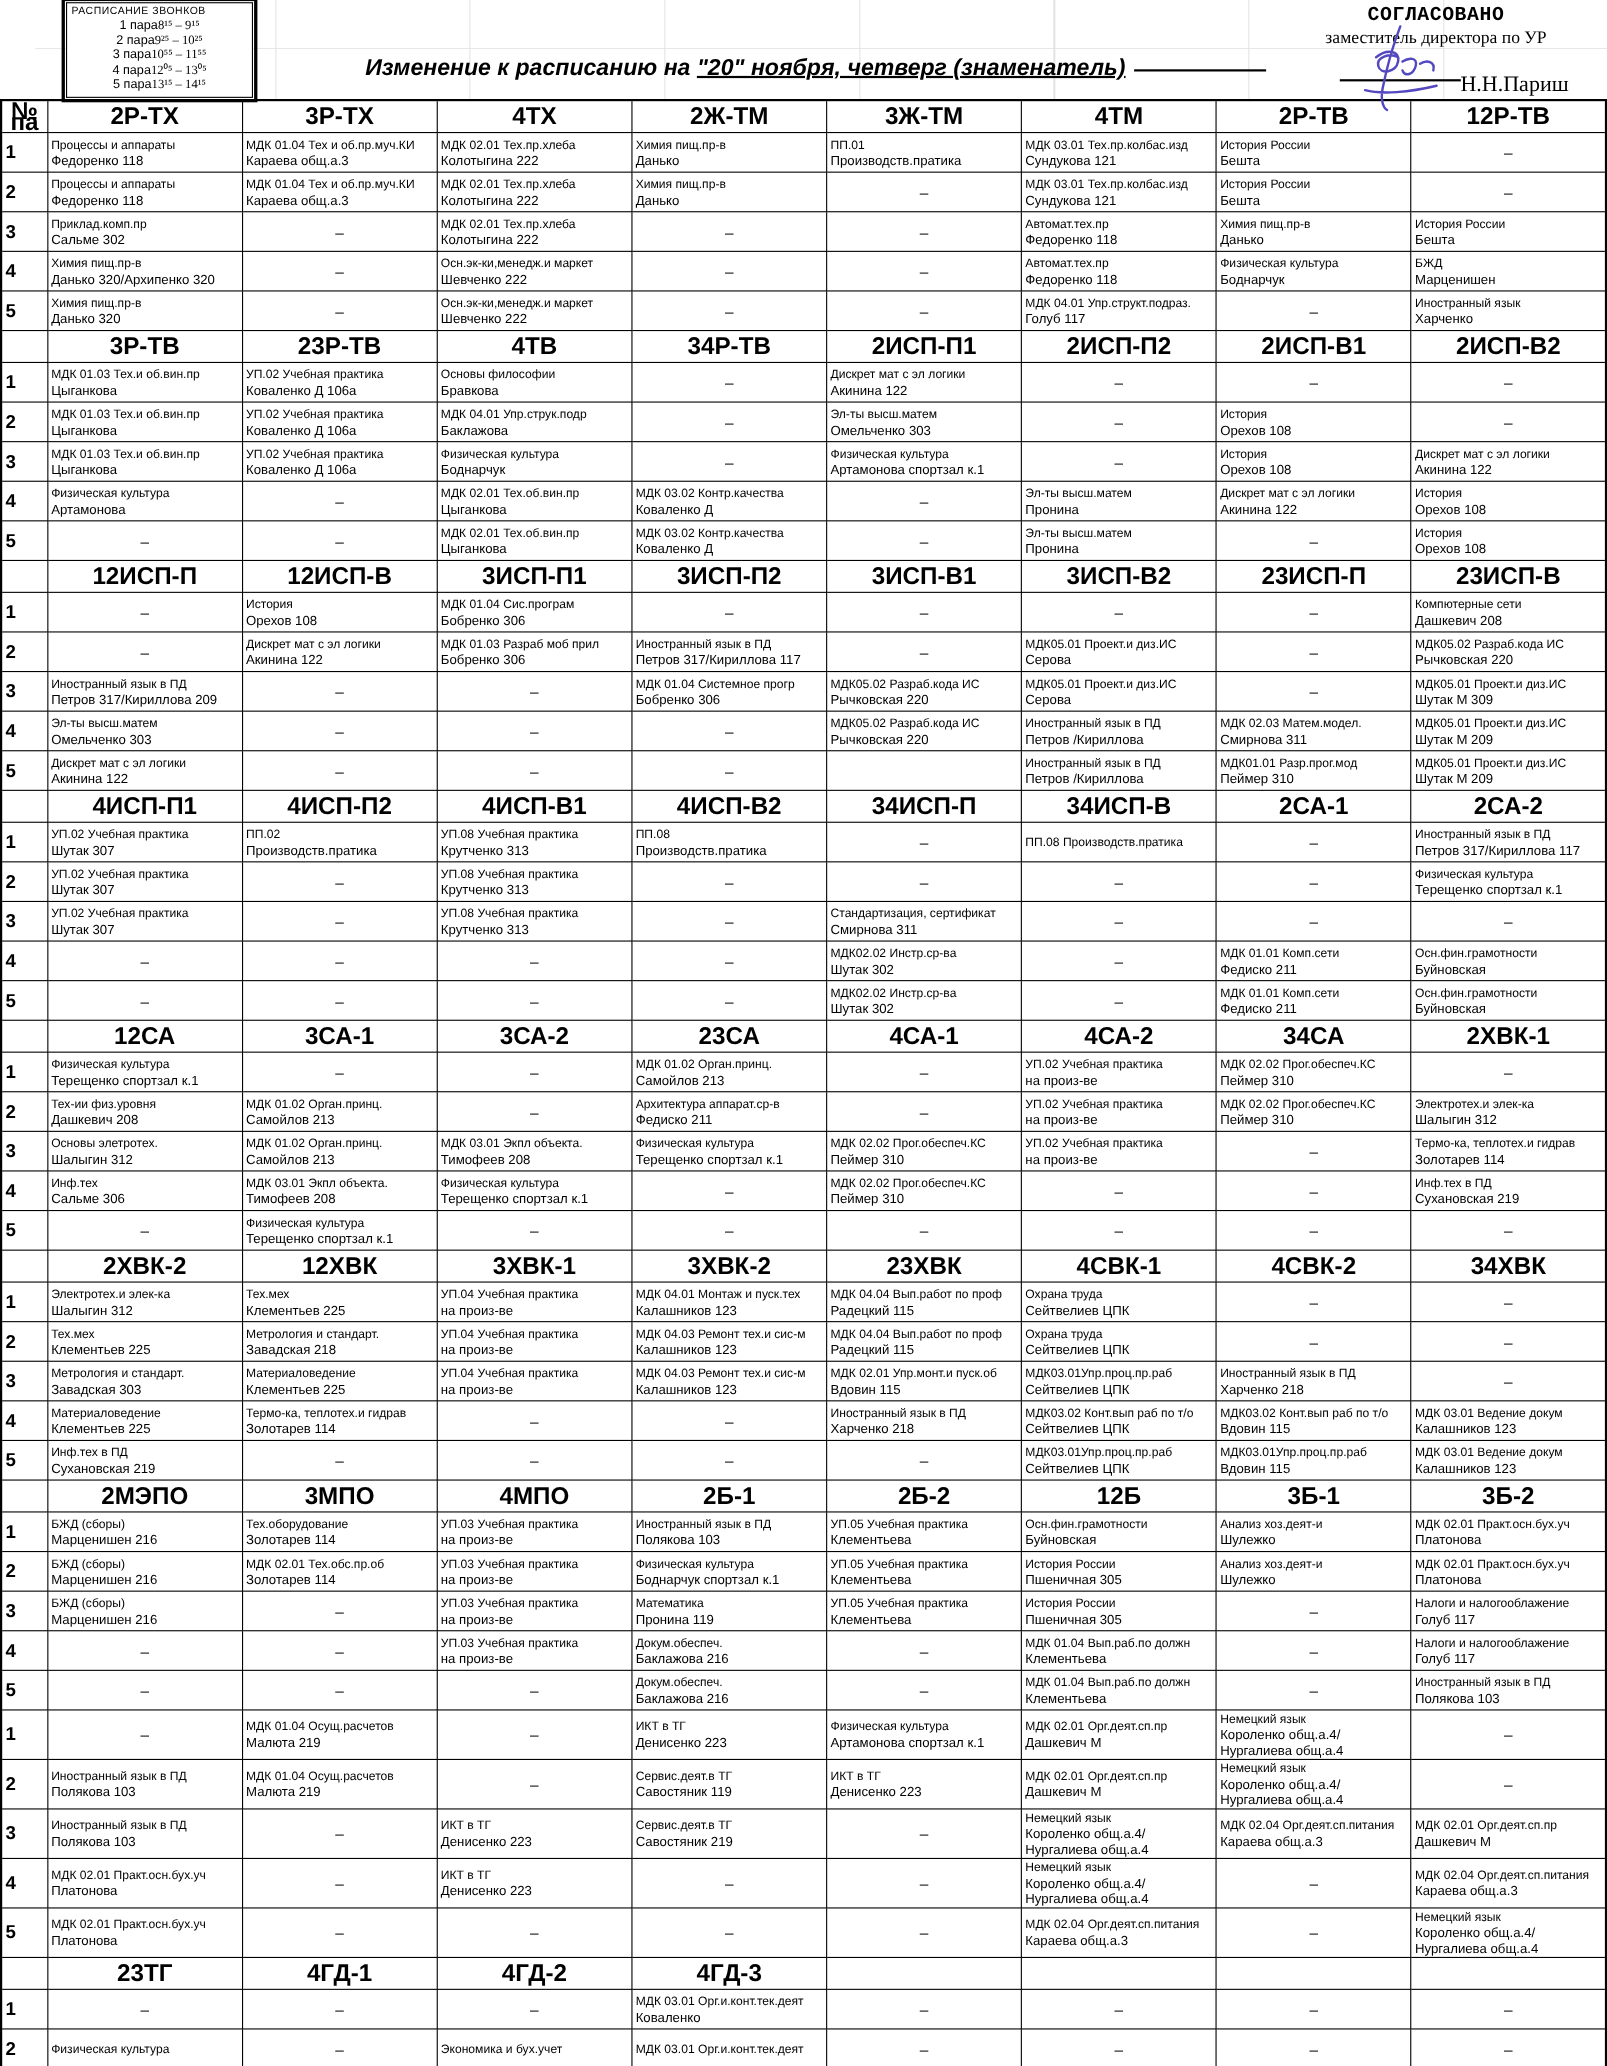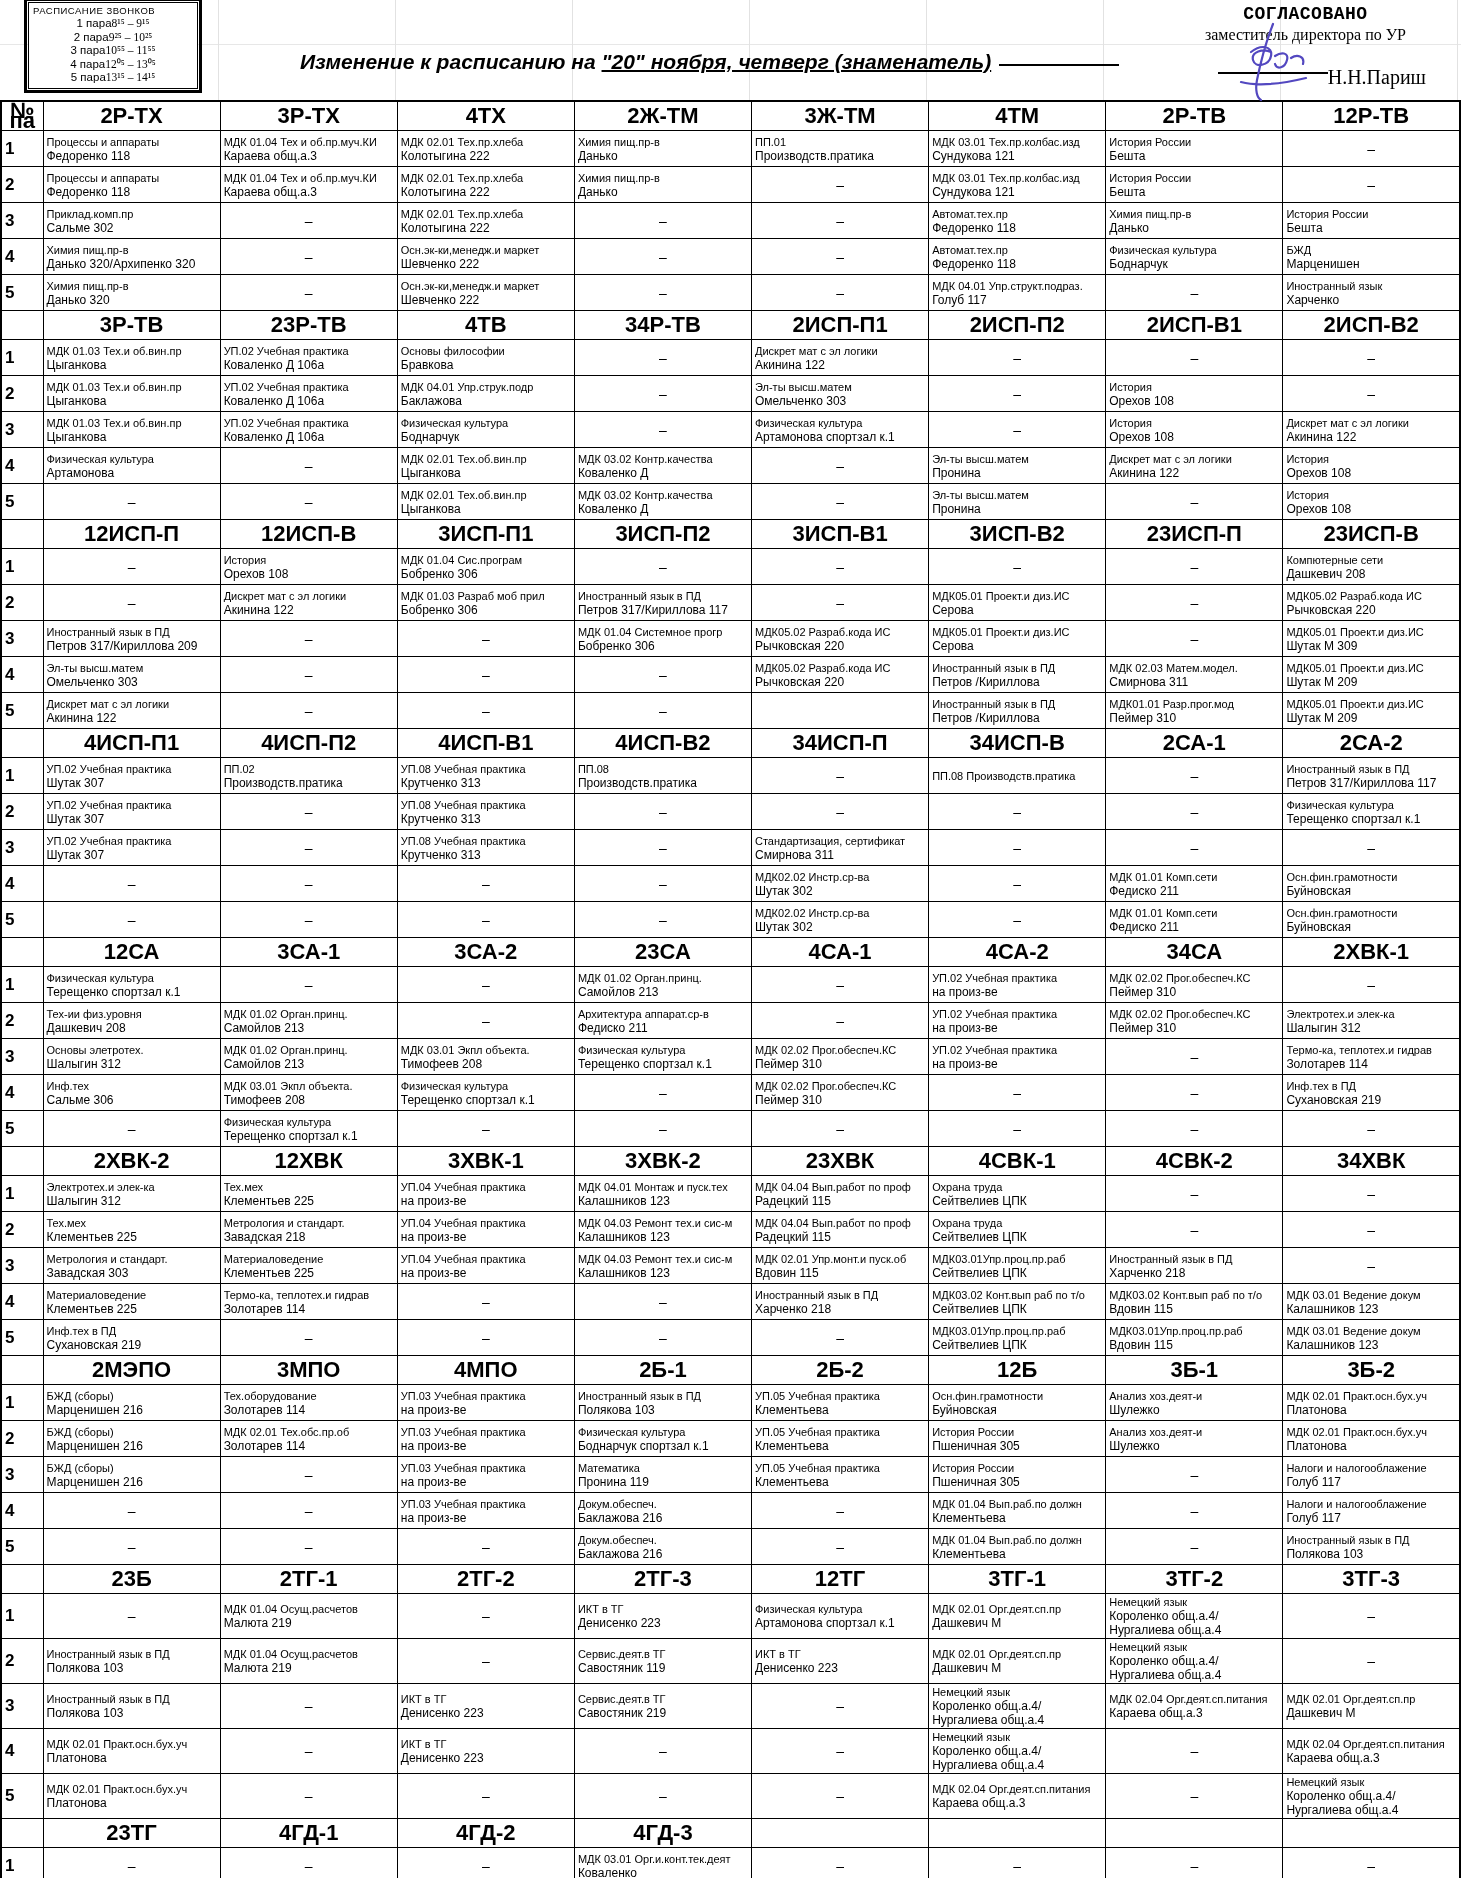--- a/index.html
+++ b/index.html
@@ -1,24 +1,24 @@
 <!DOCTYPE html>
 <html><head>
 <meta charset="utf-8">
 <style>
   html,body{margin:0;padding:0;background:#fff;}
   body{font-family:"Liberation Sans",sans-serif;color:#000;}
   #page{position:relative;width:1461px;min-height:1878px;background:#fff;overflow:hidden;}
 
   
-  #top-area{position:relative;height:100px;
+  #top-area{position:relative;height:90px;
     background:
       repeating-linear-gradient(to right, transparent 0, transparent 176px, #e2e2e2 176px, #e2e2e2 177px),
       linear-gradient(to bottom, transparent 44px, #e7e7e7 44px, #e7e7e7 45px, transparent 45px);
-    background-position:42px 0,0 0;}
+    background-position:42px 0,0 0;margin-left:32px;}
   #bell-box{position:absolute;left:28px;top:2px;width:160px;border:1px solid #000;
     outline:3px solid #000;outline-offset:1px;background:#fff;padding:2px 4px 3px 4px;z-index:3;}
   #bell-title{font-size:9.5px;letter-spacing:.5px;margin-bottom:1px;}
   .bell-row{display:flex;justify-content:center;font-size:11.5px;line-height:13.5px;}
   .bell-time{font-family:"Liberation Serif",serif;}
   #main-title{position:absolute;left:300px;top:50px;width:860px;font-size:21px;font-weight:bold;
     font-style:italic;white-space:nowrap;z-index:2;}
   #main-title .u{text-decoration:underline;text-decoration-thickness:2px;}
   #title-line{display:inline-block;width:120px;border-bottom:2px solid #000;margin:0 8px 3px 8px;}
   #approve{position:absolute;right:55px;top:4px;text-align:left;z-index:2;}
@@ -1078,31 +1078,20 @@
           <td class="cell">
             <div class="l1">МДК 01.04 Вып.раб.по должн</div>
             <div class="l2">Клементьева</div>
           </td>
           <td class="dash">–</td>
           <td class="cell">
             <div class="l1">Иностранный язык в ПД</div>
             <div class="l2">Полякова 103</div>
           </td>
         </tr>
-        <tr class="band-header">
-          <td class="no-head"></td>
-          <td>23Б</td>
-          <td>2ТГ-1</td>
-          <td>2ТГ-2</td>
-          <td>2ТГ-3</td>
-          <td>12ТГ</td>
-          <td>3ТГ-1</td>
-          <td>3ТГ-2</td>
-          <td>3ТГ-3</td>
-        </tr>
         <tr>
           <td class="pairnum">1</td>
           <td class="dash">–</td>
           <td class="cell">
             <div class="l1">МДК 01.04 Осущ.расчетов</div>
             <div class="l2">Малюта 219</div>
           </td>
           <td class="dash">–</td>
           <td class="cell">
             <div class="l1">ИКТ в ТГ</div>

